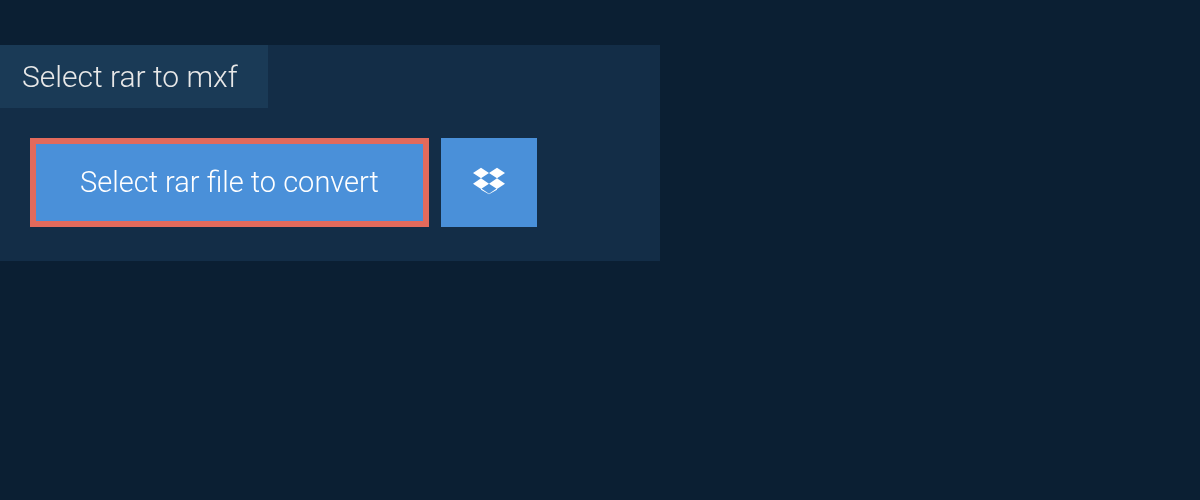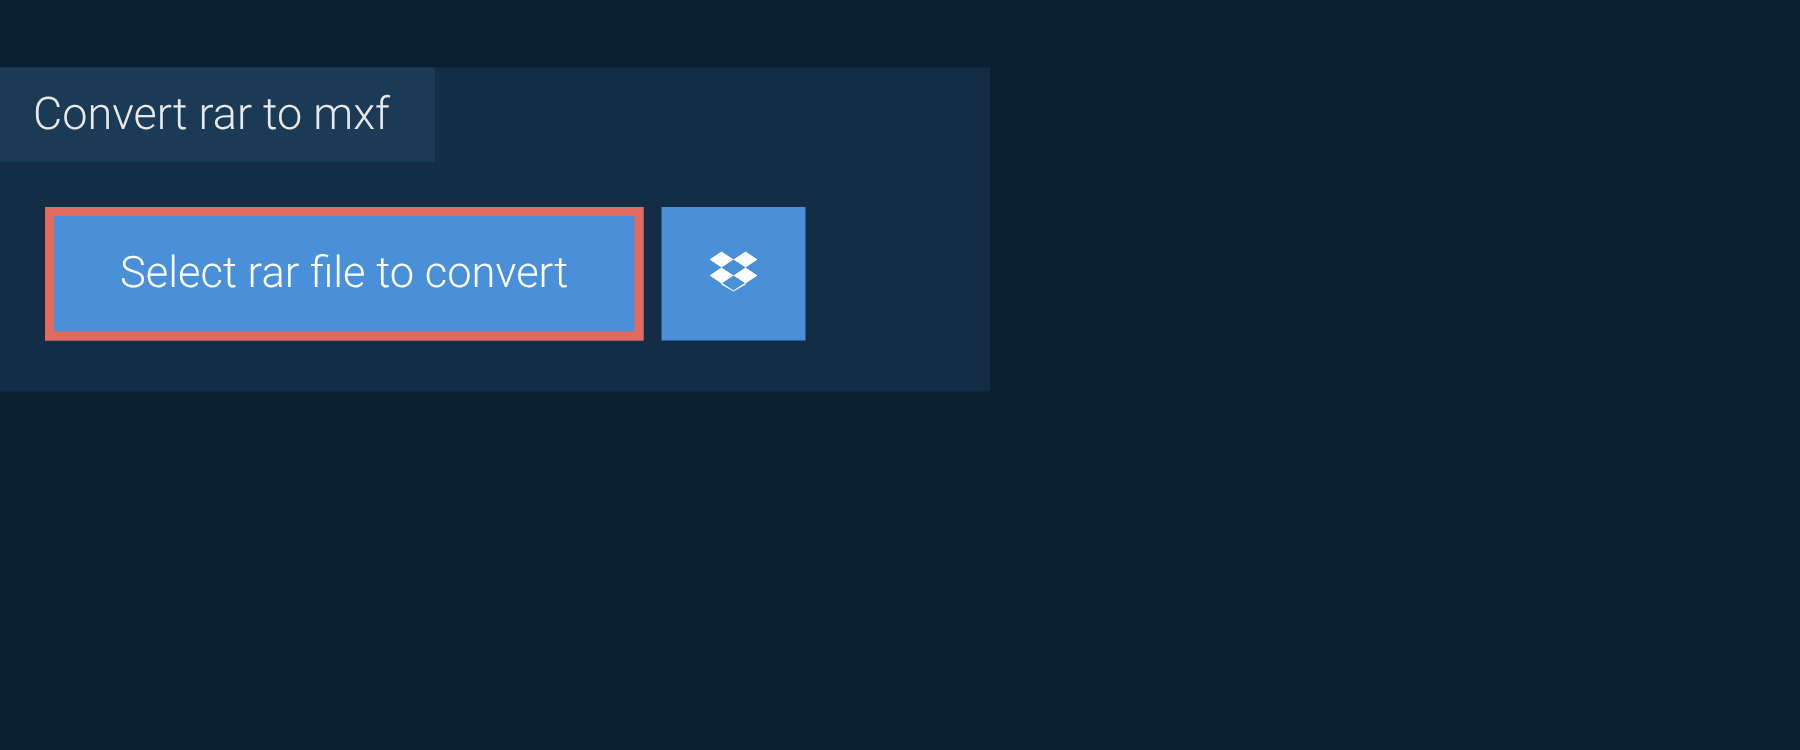--- a/index.html
+++ b/index.html
@@ -61,21 +61,21 @@
       width: 32px;
       height: 32px;
       fill: #ffffff;
     }
   </style>
 </head>
 <body>
 
 <div class="panel">
   <div class="tab">
-    <span>Convert rar to mxf</span>
+    <span>Select rar to mxf</span>
   </div>
   <div class="button-row">
     <div class="select-button">
       <span>Select rar file to convert</span>
     </div>
     <div class="dropbox-button">
       <span>
         <svg viewBox="0 0 24 24">
           <path d="M6 2L0 6l6 4-6 4 6 4 6-4 6 4 6-4-6-4 6-4-6-4-6 4-6-4zm6 4l6 4-6 4-6-4 6-4zm-6 12.5l6 3.5 6-3.5v-1l-6 4-6-4v1z"></path>
         </svg>

